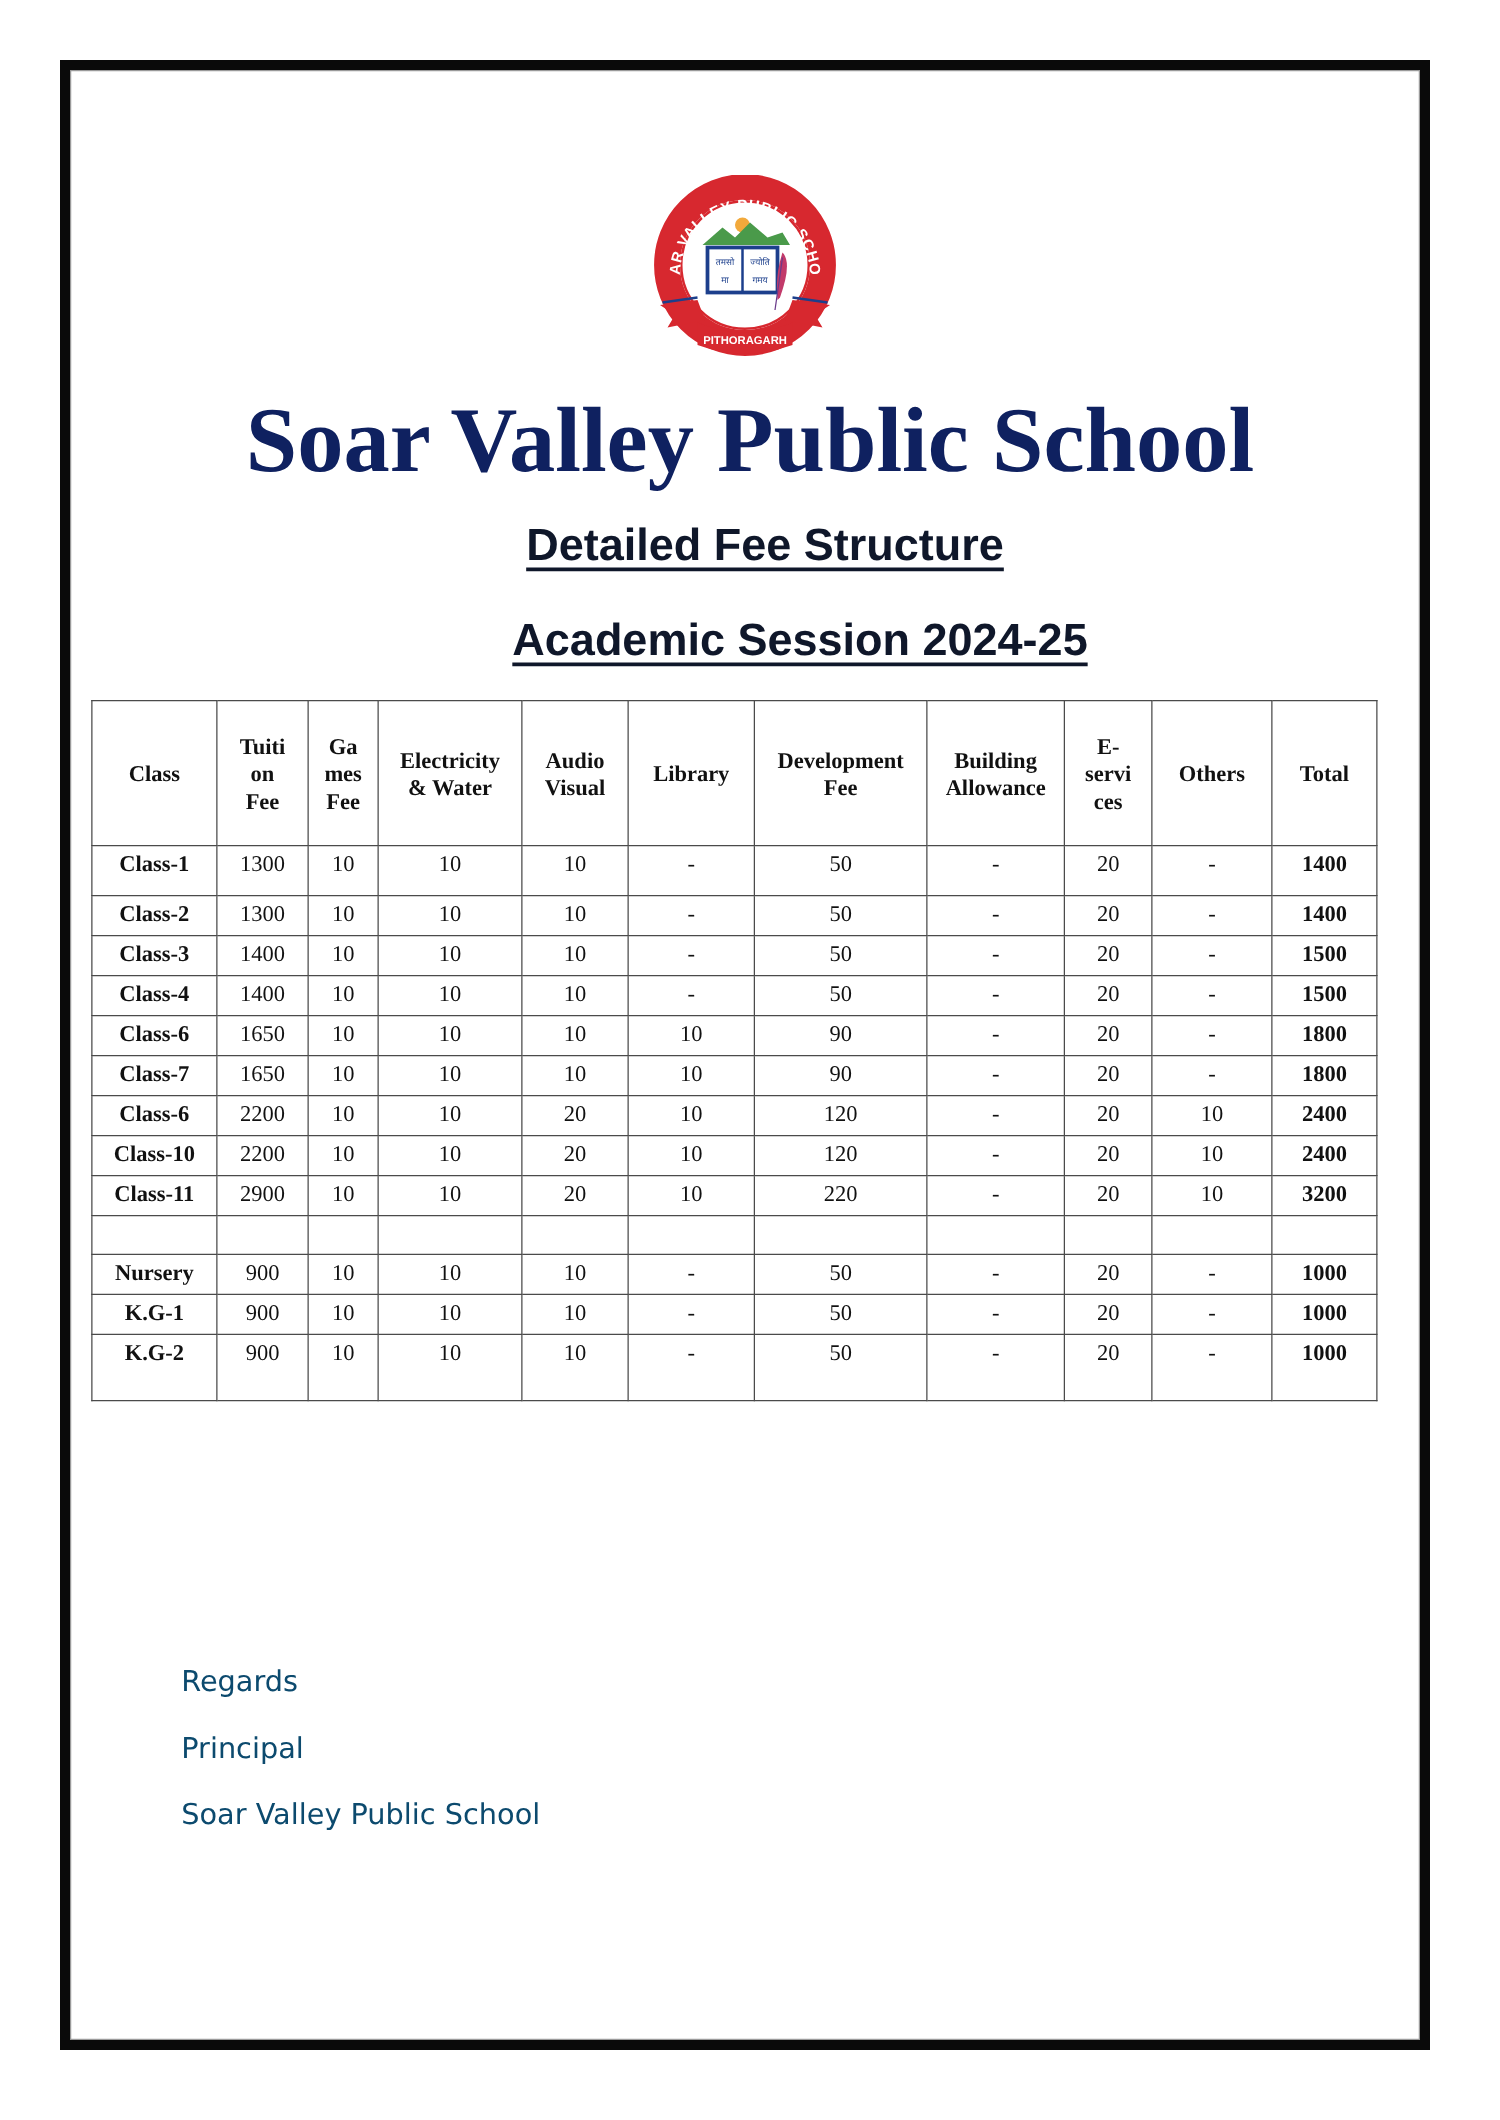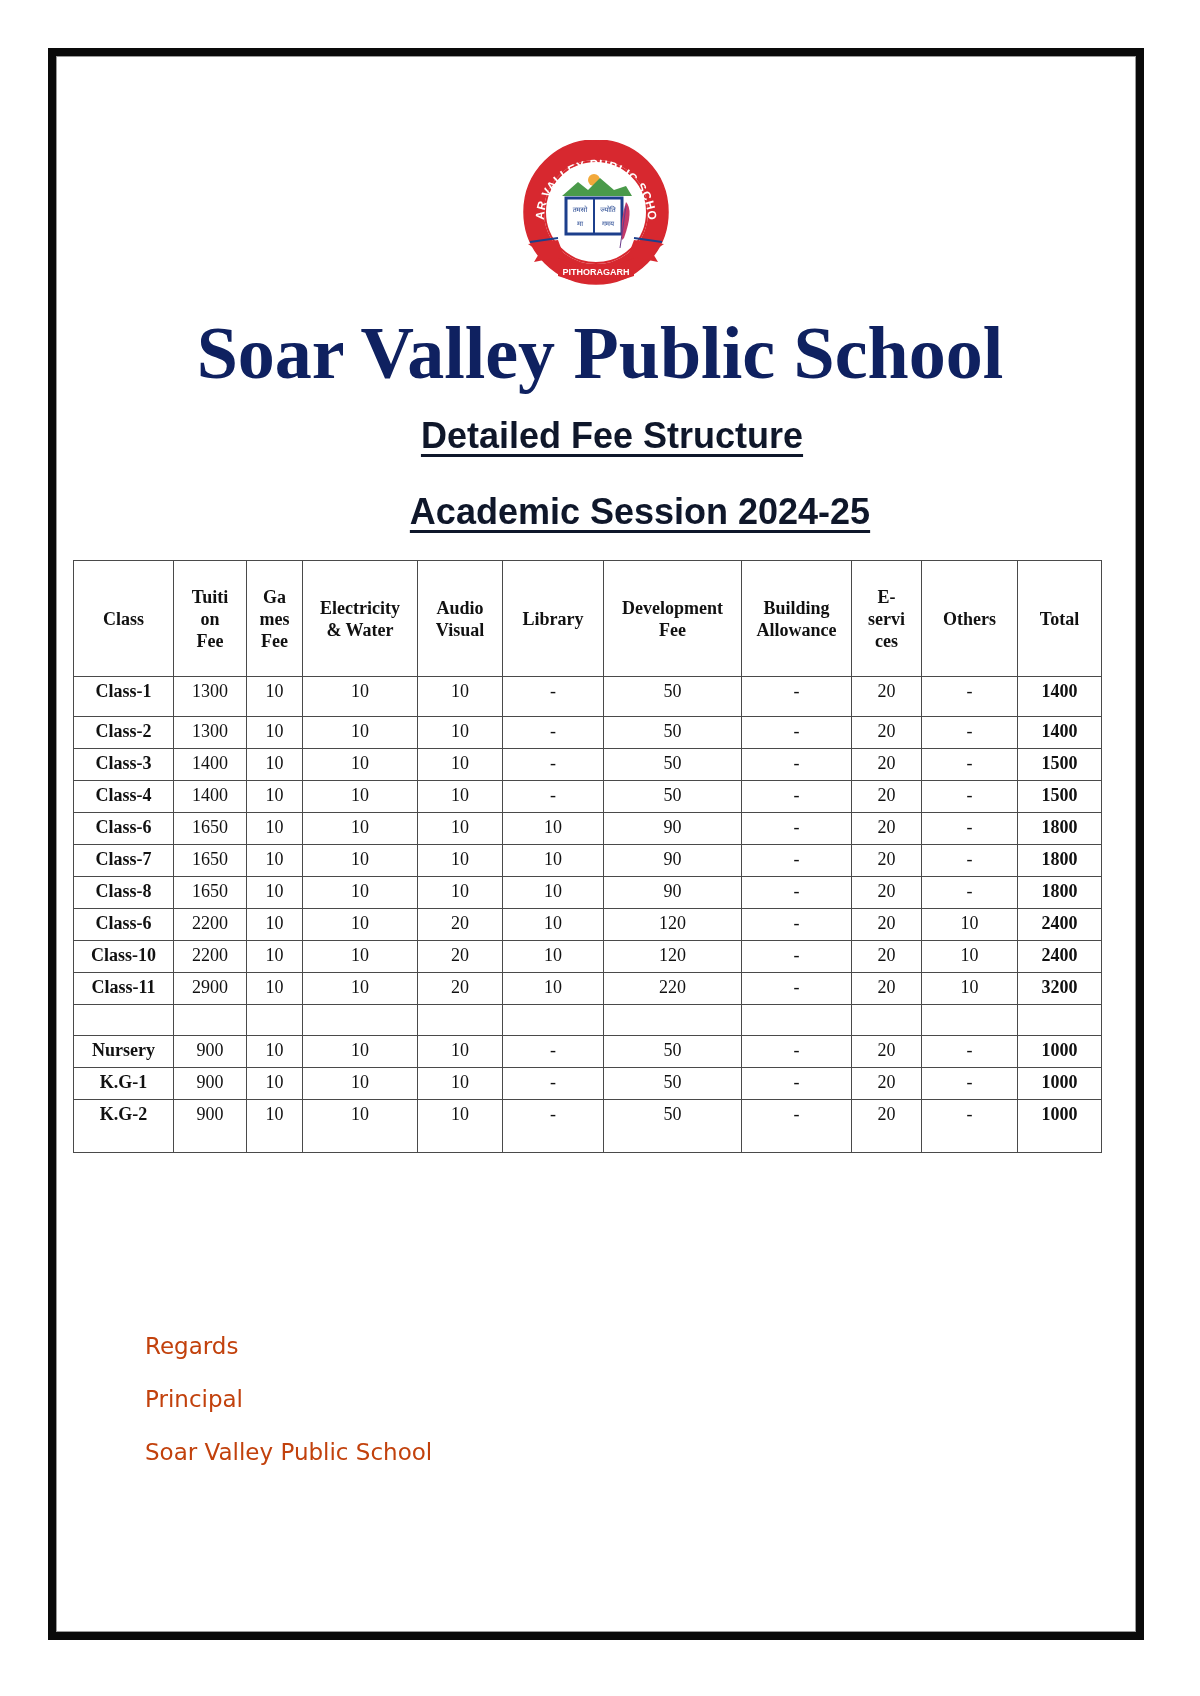--- a/index.html
+++ b/index.html
@@ -32,21 +32,21 @@
       border: 1.5px solid #4a4a4a; text-align: center; padding: 0;
     }
     table.fee th { font-weight: bold; line-height: 22px; height: 115px; vertical-align: middle; }
     table.fee td { height: 28px; vertical-align: top; padding-top: 3px; line-height: 22px; }
     table.fee td.cls, table.fee td.tot { font-weight: bold; }
     table.fee tr.first td { height: 36px; }
     table.fee tr.last td { height: 49px; }
     table.fee tr.blank td { height: 27px; }
     .footer {
       position: absolute; left: 145px; font-family: "DejaVu Sans", sans-serif;
-      font-size: 23px; color: #c2410c; line-height: 30px;
+      font-size: 23px; color: #0c4a6e; line-height: 30px;
     }
     .footer.f1 { top: 1331px; }
     .footer.f2 { top: 1384px; text-align: center; }
     .footer.f3 { top: 1437px; }
   </style>
 </head>
 <body>
 
 <div class="page-border"></div>
 
@@ -190,33 +190,20 @@
         <td>10</td>
         <td>10</td>
         <td>10</td>
         <td>90</td>
         <td>-</td>
         <td>20</td>
         <td>-</td>
         <td class="tot">1800</td>
       </tr>
       <tr>
-        <td class="cls">Class-8</td>
-        <td>1650</td>
-        <td>10</td>
-        <td>10</td>
-        <td>10</td>
-        <td>10</td>
-        <td>90</td>
-        <td>-</td>
-        <td>20</td>
-        <td>-</td>
-        <td class="tot">1800</td>
-      </tr>
-      <tr>
         <td class="cls">Class-6</td>
         <td>2200</td>
         <td>10</td>
         <td>10</td>
         <td>20</td>
         <td>10</td>
         <td>120</td>
         <td>-</td>
         <td>20</td>
         <td>10</td>

